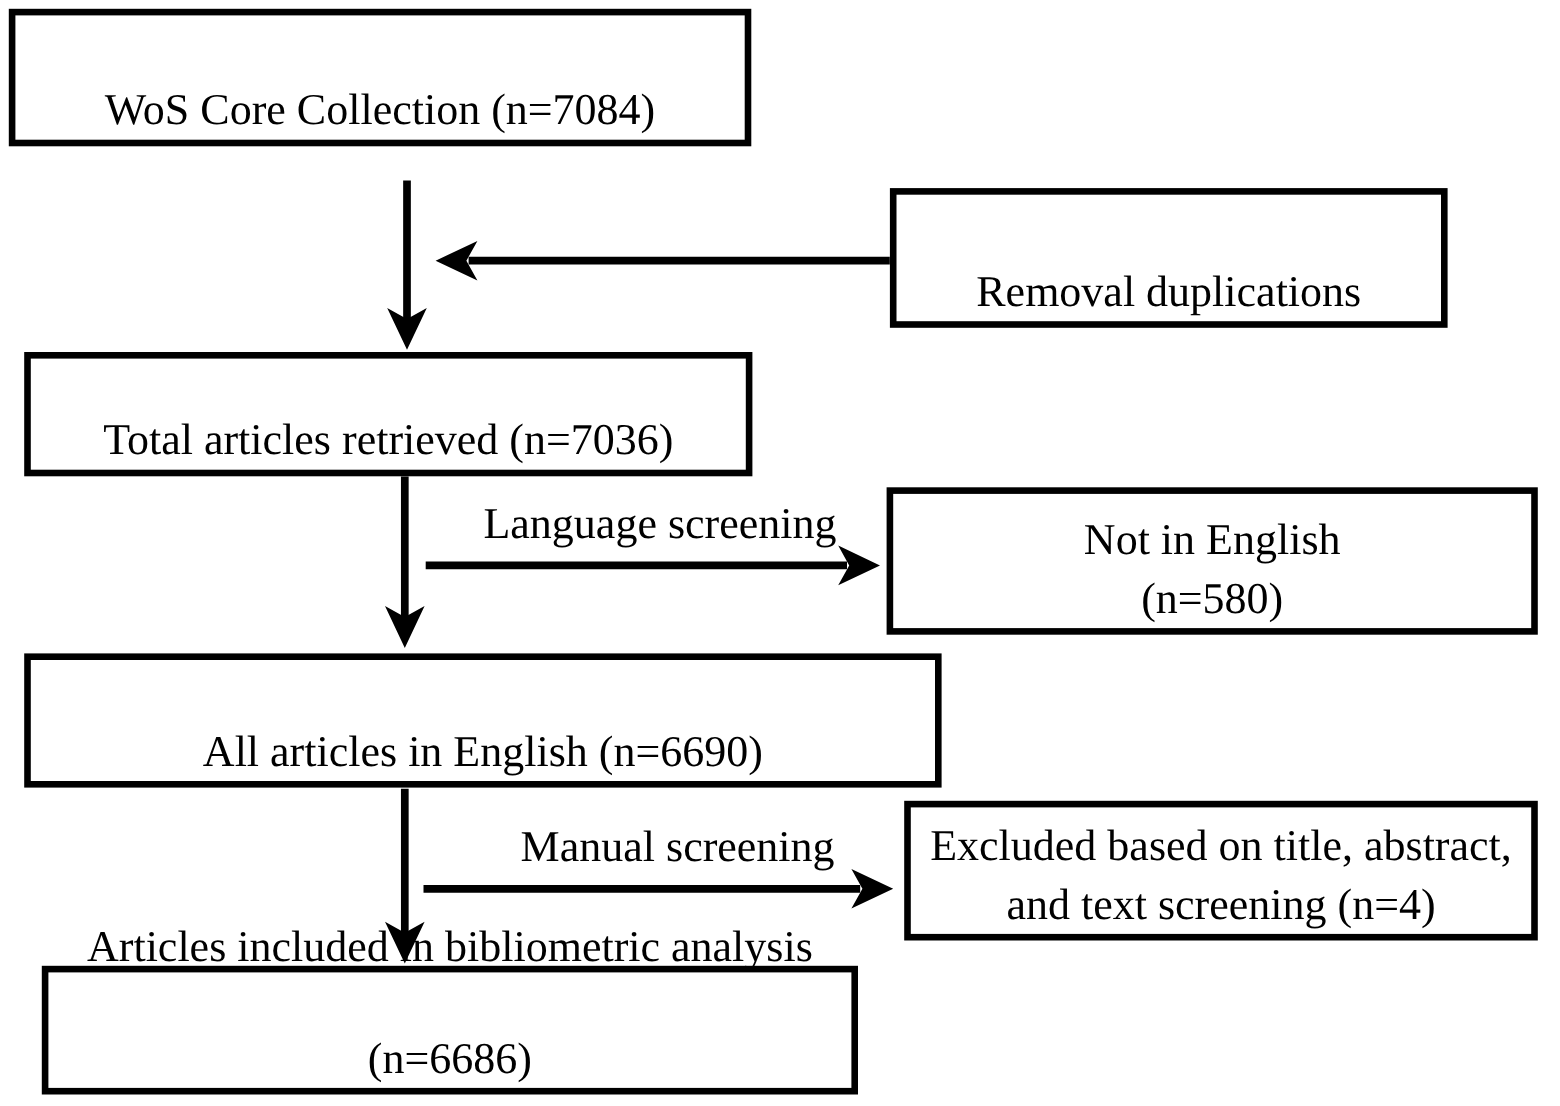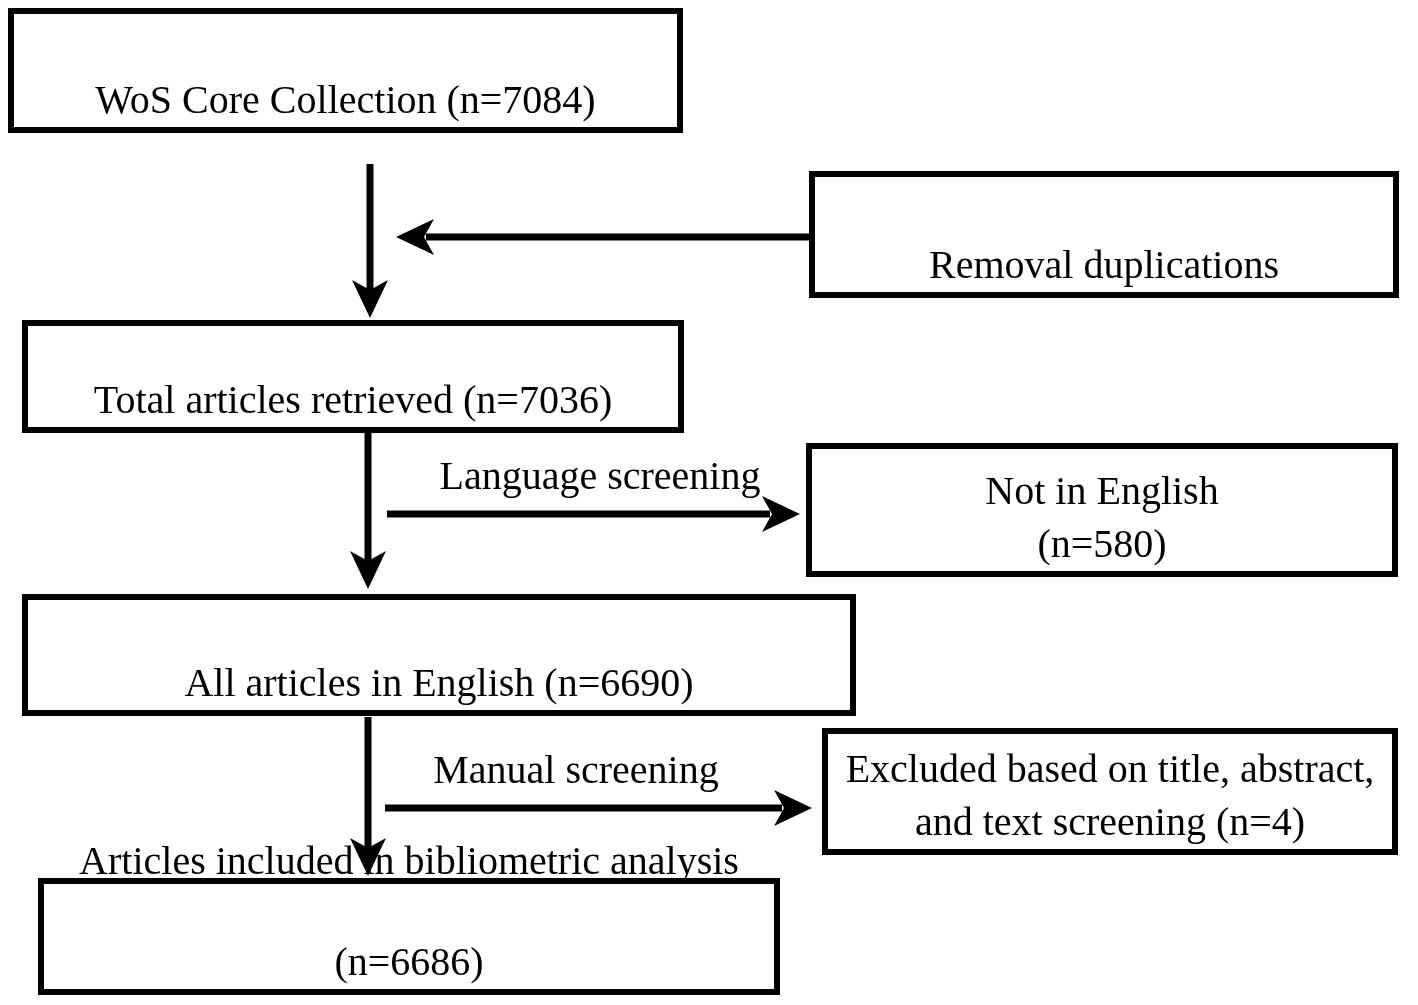--- a/index.html
+++ b/index.html
@@ -103,31 +103,31 @@
 
   <div class="node" style="left:22px; top:594px; width:834px; height:122px;">
     <div class="line">All articles in English (n=6690)</div>
   </div>
 
   <div class="node" style="left:38px; top:878px; width:742px; height:117px;gap:48px;">
     <div class="line">Articles included in bibliometric analysis</div>
     <div class="line">(n=6686)</div>
   </div>
 
-  <div class="node" style="left:809px; top:171px; width:590px; height:127px;">
+  <div class="node" style="left:809px; top:171px; width:507px; height:127px;">
     <div class="line">Removal duplications</div>
   </div>
 
   <div class="node" style="left:806px; top:443px; width:592px; height:134px;">
     <div class="line">Not in English</div>
     <div class="line">(n=580)</div>
   </div>
 
   <div class="node" style="left:822px; top:728px; width:576px; height:127px;">
     <div class="line">Excluded based on title, abstract,</div>
     <div class="line">and text screening (n=4)</div>
   </div>
 
   <div class="edge-label" style="left:600px; top:452px;">Language screening</div>
 
-  <div class="edge-label" style="left:576px; top:746px;">Manual screening</div>
+  <div class="edge-label" style="left:616px; top:746px;">Manual screening</div>
 
 </div>
 
 </body></html>

